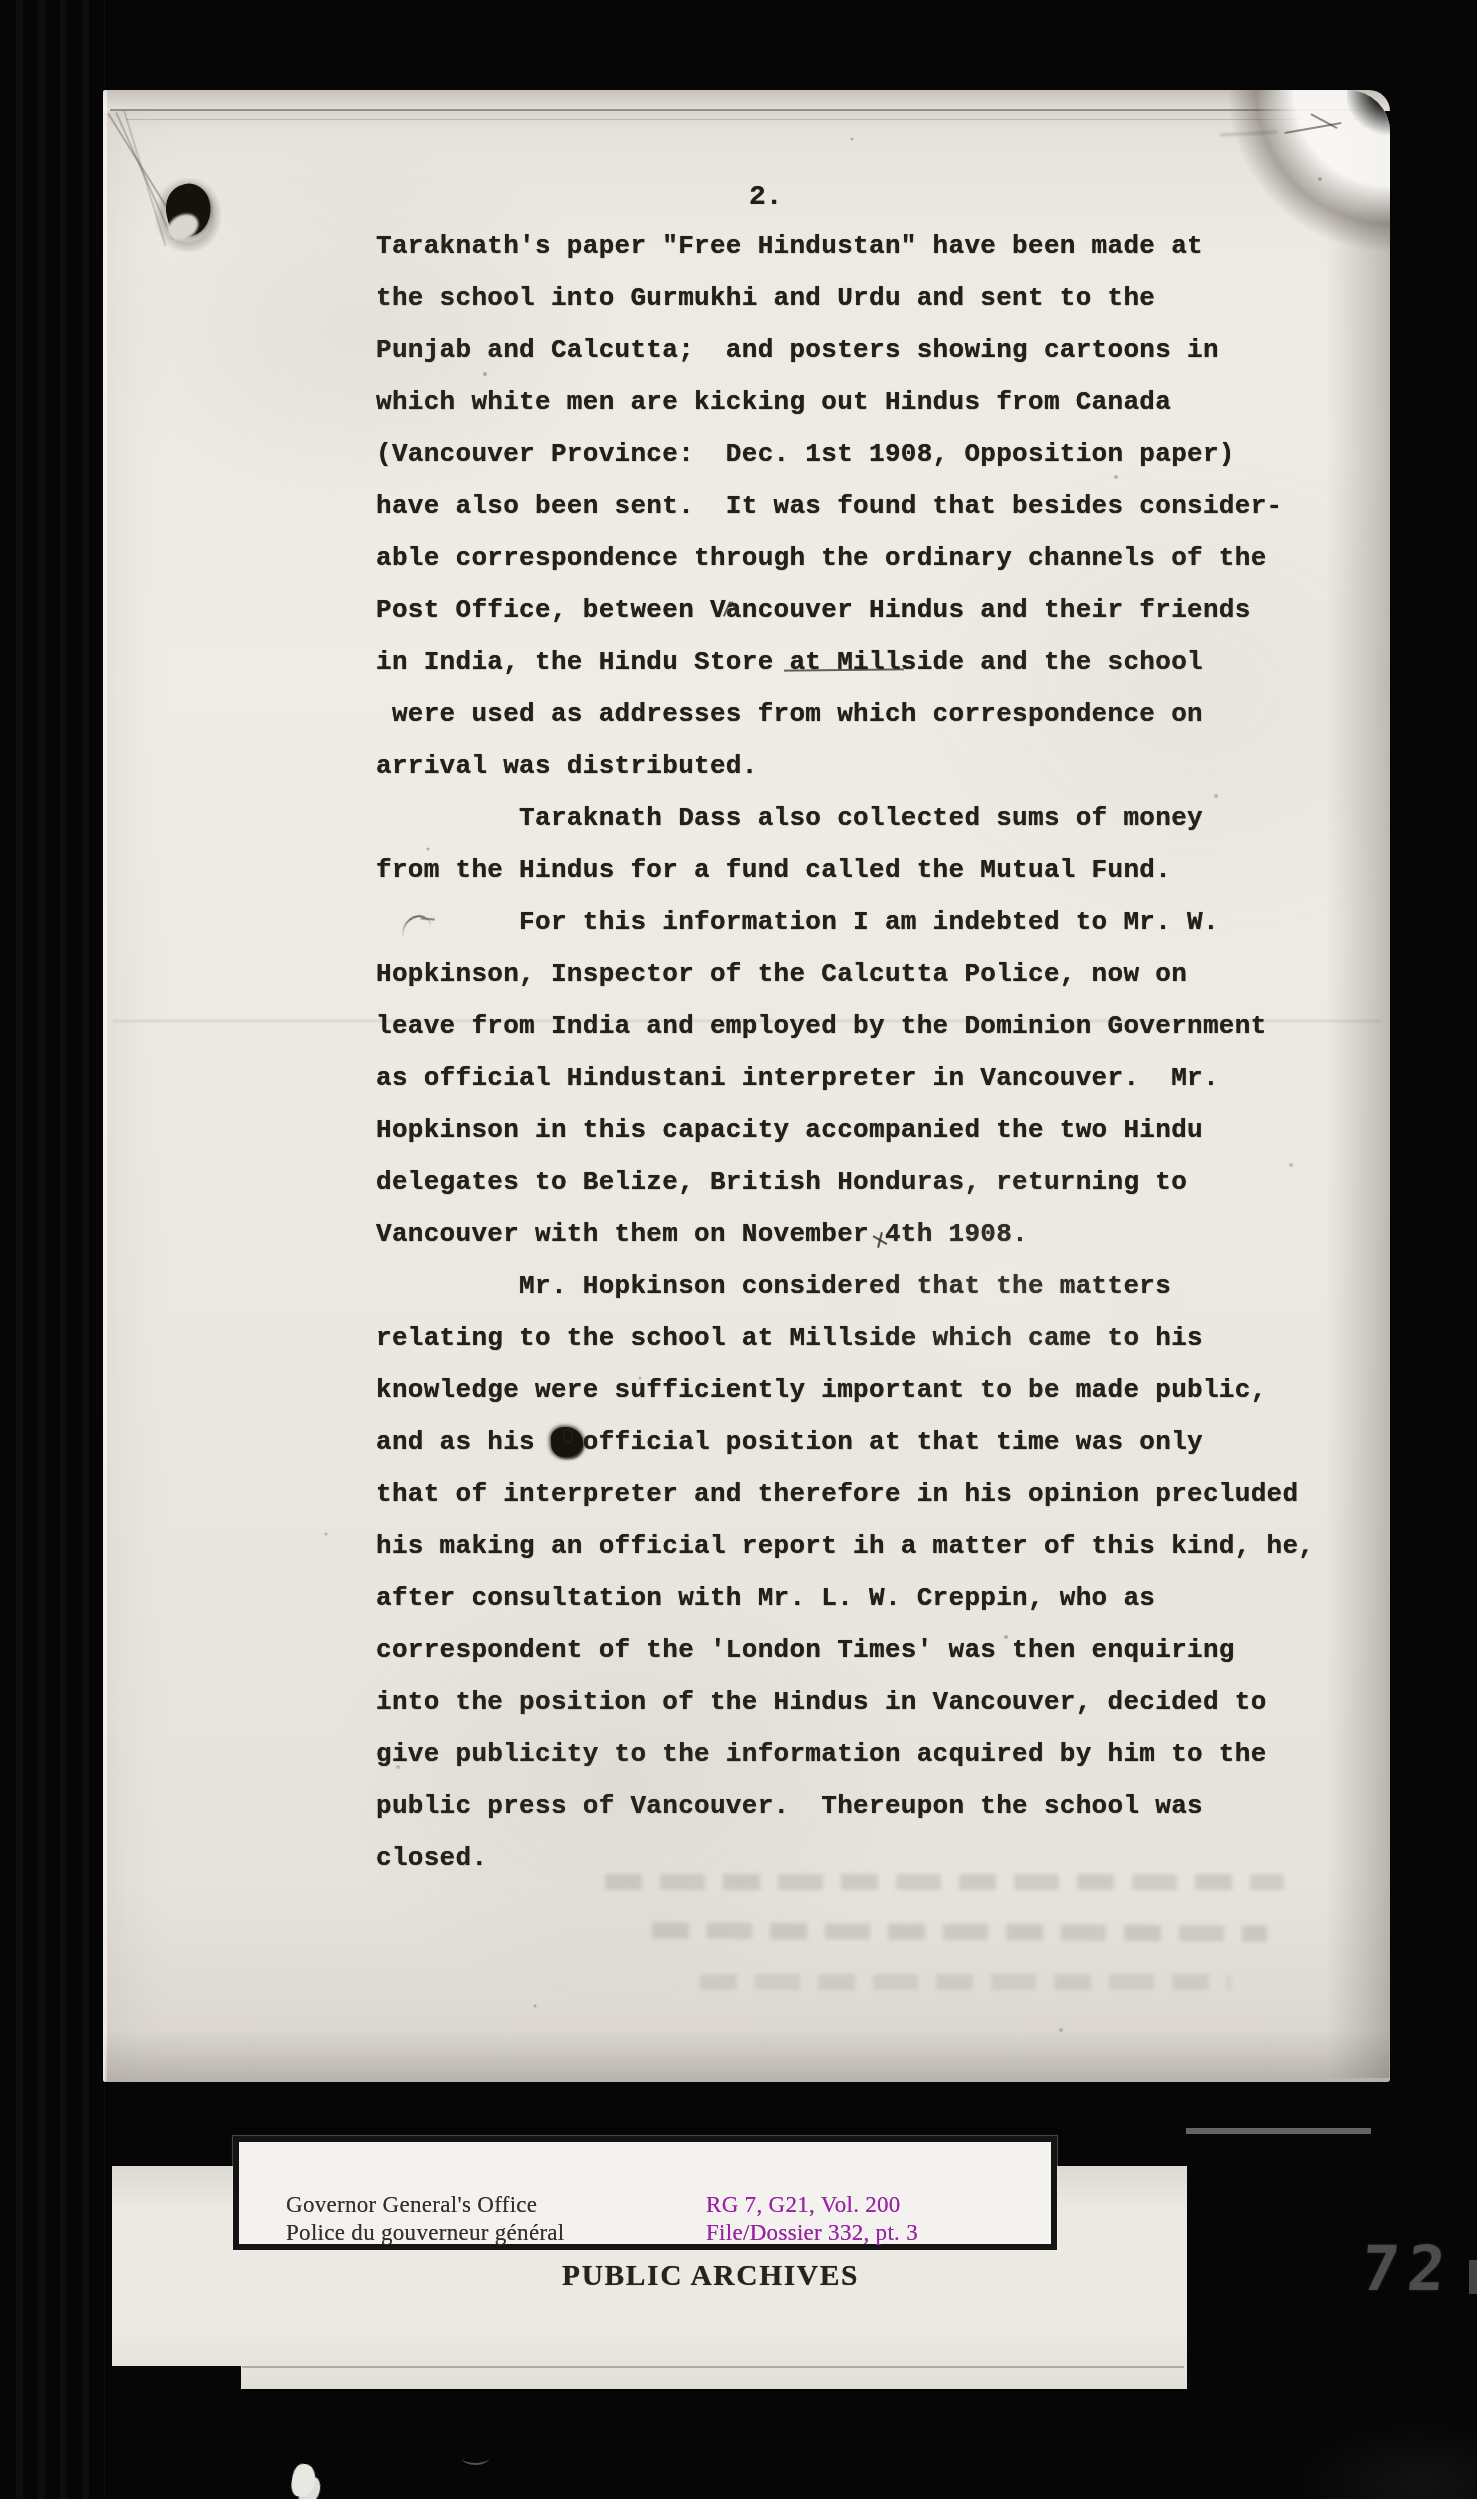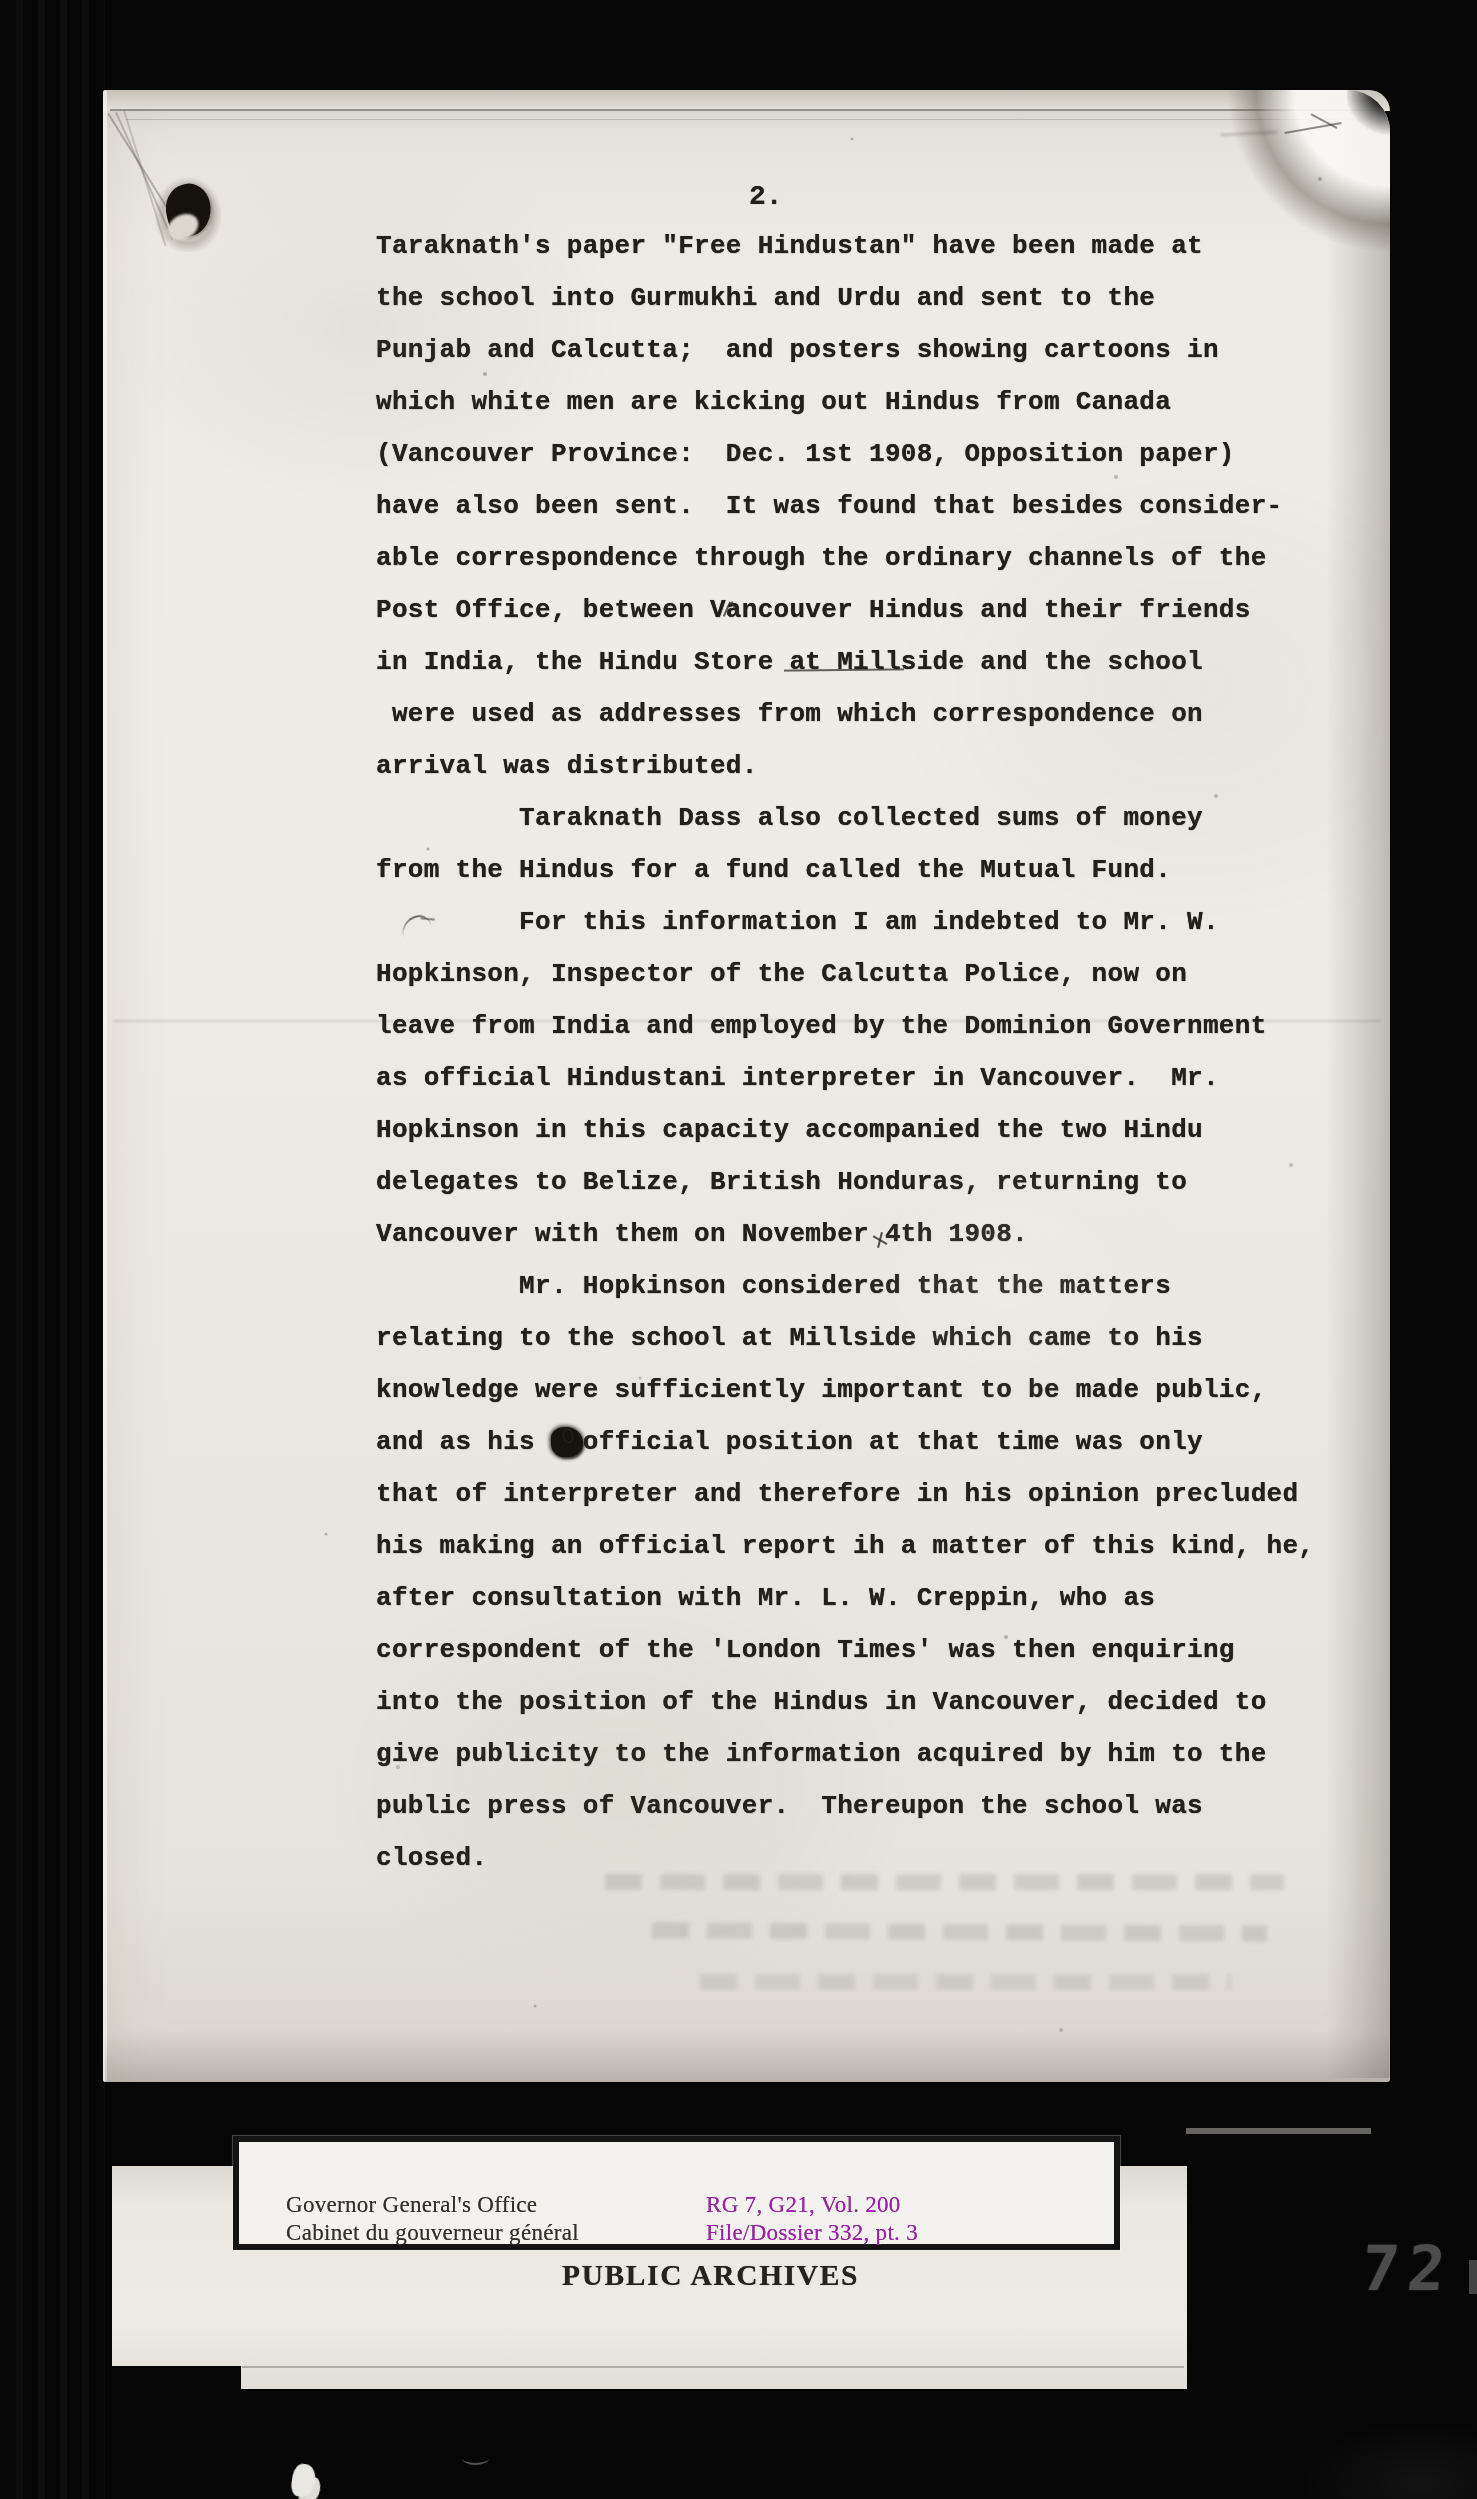--- a/index.html
+++ b/index.html
@@ -99,21 +99,21 @@
   #ghost-2{left:652px;top:1924px;width:615px;transform:rotate(0.3deg);}
   #ghost-3{left:700px;top:1974px;width:531px;opacity:.16;}
 
   
   #archives-card{left:112px;top:2166px;width:1075px;height:223px;
     background:linear-gradient(180deg,#dcd9d2,#ebe8e2 18%,#edeae4 70%,#e2dfd8);}
   #card-notch{left:112px;top:2366px;width:129px;height:24px;background:#060606;}
   #card-bottom-line{left:242px;top:2366px;width:942px;height:1.6px;background:rgba(120,114,104,.5);}
   #card-right-sliver{left:1186px;top:2128px;width:185px;height:6.3px;background:#b5b2ab;opacity:.55;}
 
-  #reference-stamp{left:233px;top:2136px;width:887px;height:114px;background:#f4f2ee;
+  #reference-stamp{left:233px;top:2136px;width:824px;height:114px;background:#f4f2ee;
     border:6.8px solid #141414;box-sizing:border-box;box-shadow:0 0 0 1.1px rgba(255,255,255,.25);}
   .ref-row{position:absolute;left:0;width:100%;display:flex;}
   #ref-row-1{top:50px;}
   #ref-row-2{top:78px;}
   .ref-left{position:absolute;left:47px;font-family:"Liberation Serif",serif;font-size:23px;color:#33302b;
     letter-spacing:0.3px;text-shadow:0 0 0.5px rgba(40,38,34,.6);}
   .ref-right{position:absolute;left:467px;font-family:"Liberation Serif",serif;font-size:23px;color:#a21caf;
     letter-spacing:0.3px;text-shadow:0 0 0.5px rgba(40,38,34,.6);}
 
   #archives-stamp{left:112px;top:2258px;width:1197px;text-align:center;}
@@ -219,21 +219,21 @@
 <div class="abs" id="archives-card"></div>
 <div class="abs" id="card-bottom-line"></div>
 <div class="abs" id="card-notch"></div>
 
 <div class="abs" id="reference-stamp">
   <div class="ref-row" id="ref-row-1">
     <span class="ref-left">Governor General's Office</span>
     <span class="ref-right">RG 7, G21, Vol. 200</span>
   </div>
   <div class="ref-row" id="ref-row-2">
-    <span class="ref-left">Cabinet du gouverneur général</span>
+    <span class="ref-left">Police du gouverneur général</span>
     <span class="ref-right">File/Dossier 332, pt. 3</span>
   </div>
 </div>
 
 <div class="abs" id="archives-stamp">
   <div class="pa-line">PUBLIC ARCHIVES</div>
 </div>
 
 <div class="abs" id="film-frame-counter">72</div>
 <div class="abs" id="counter-partial"></div>

